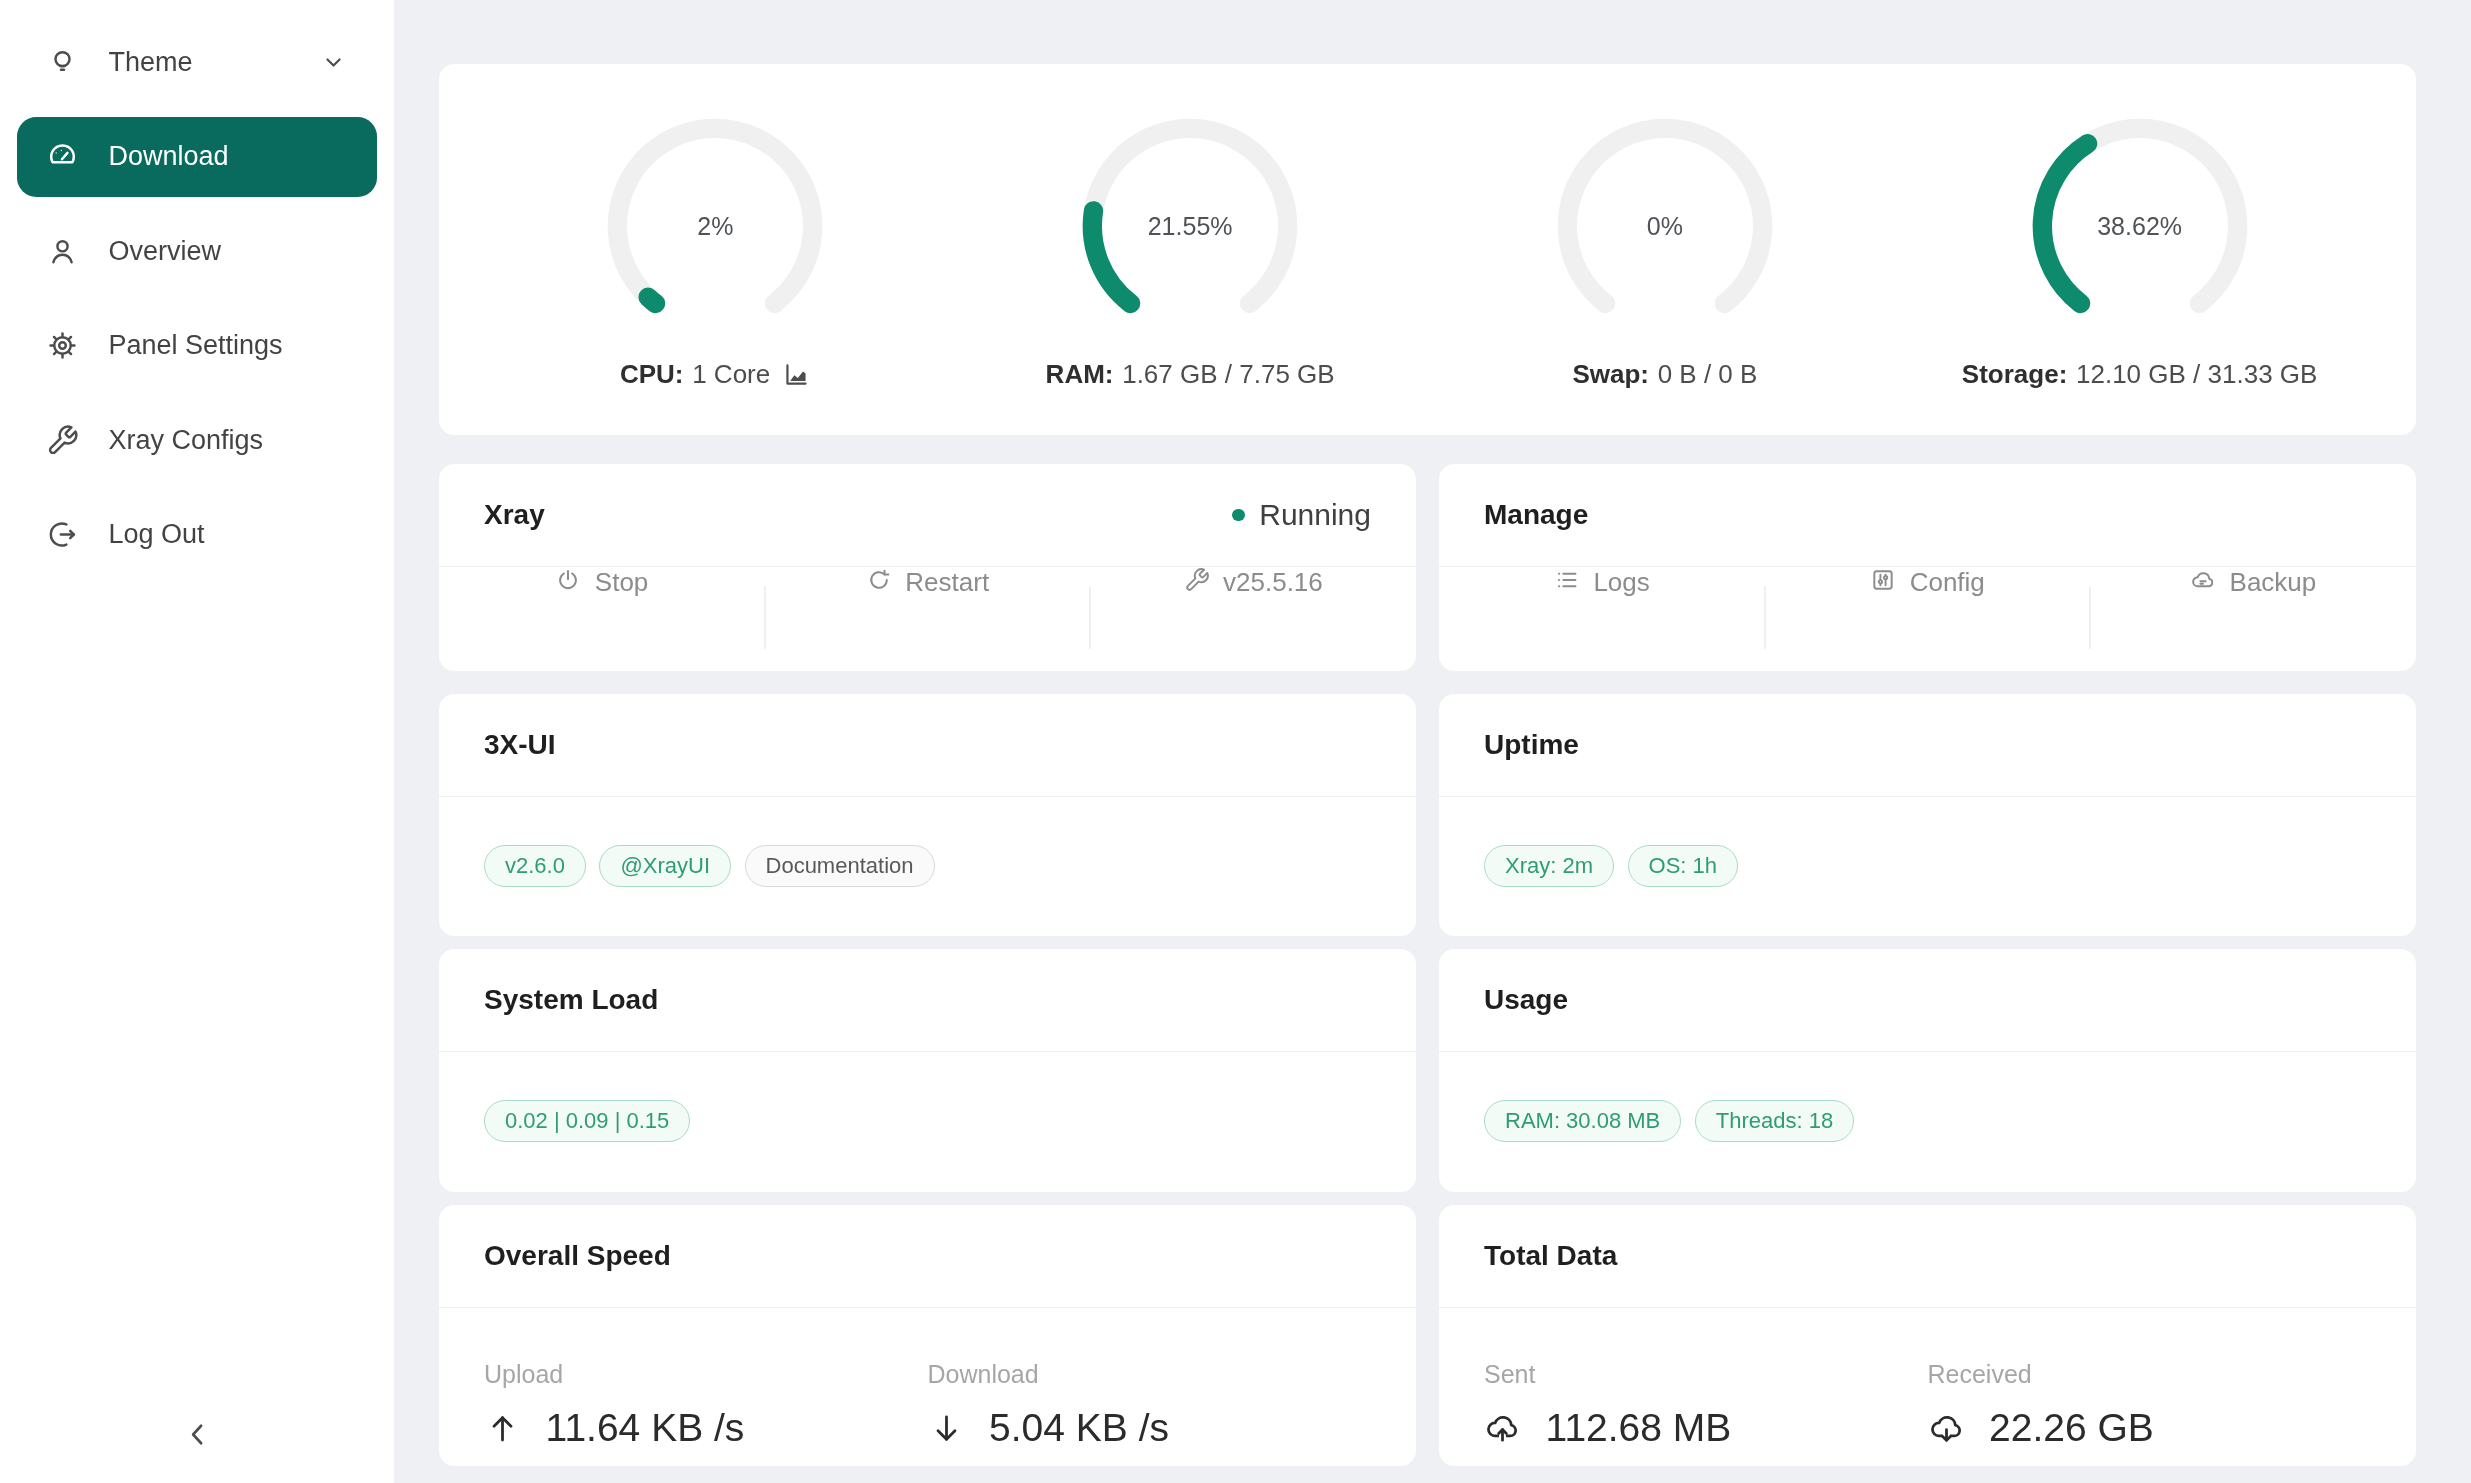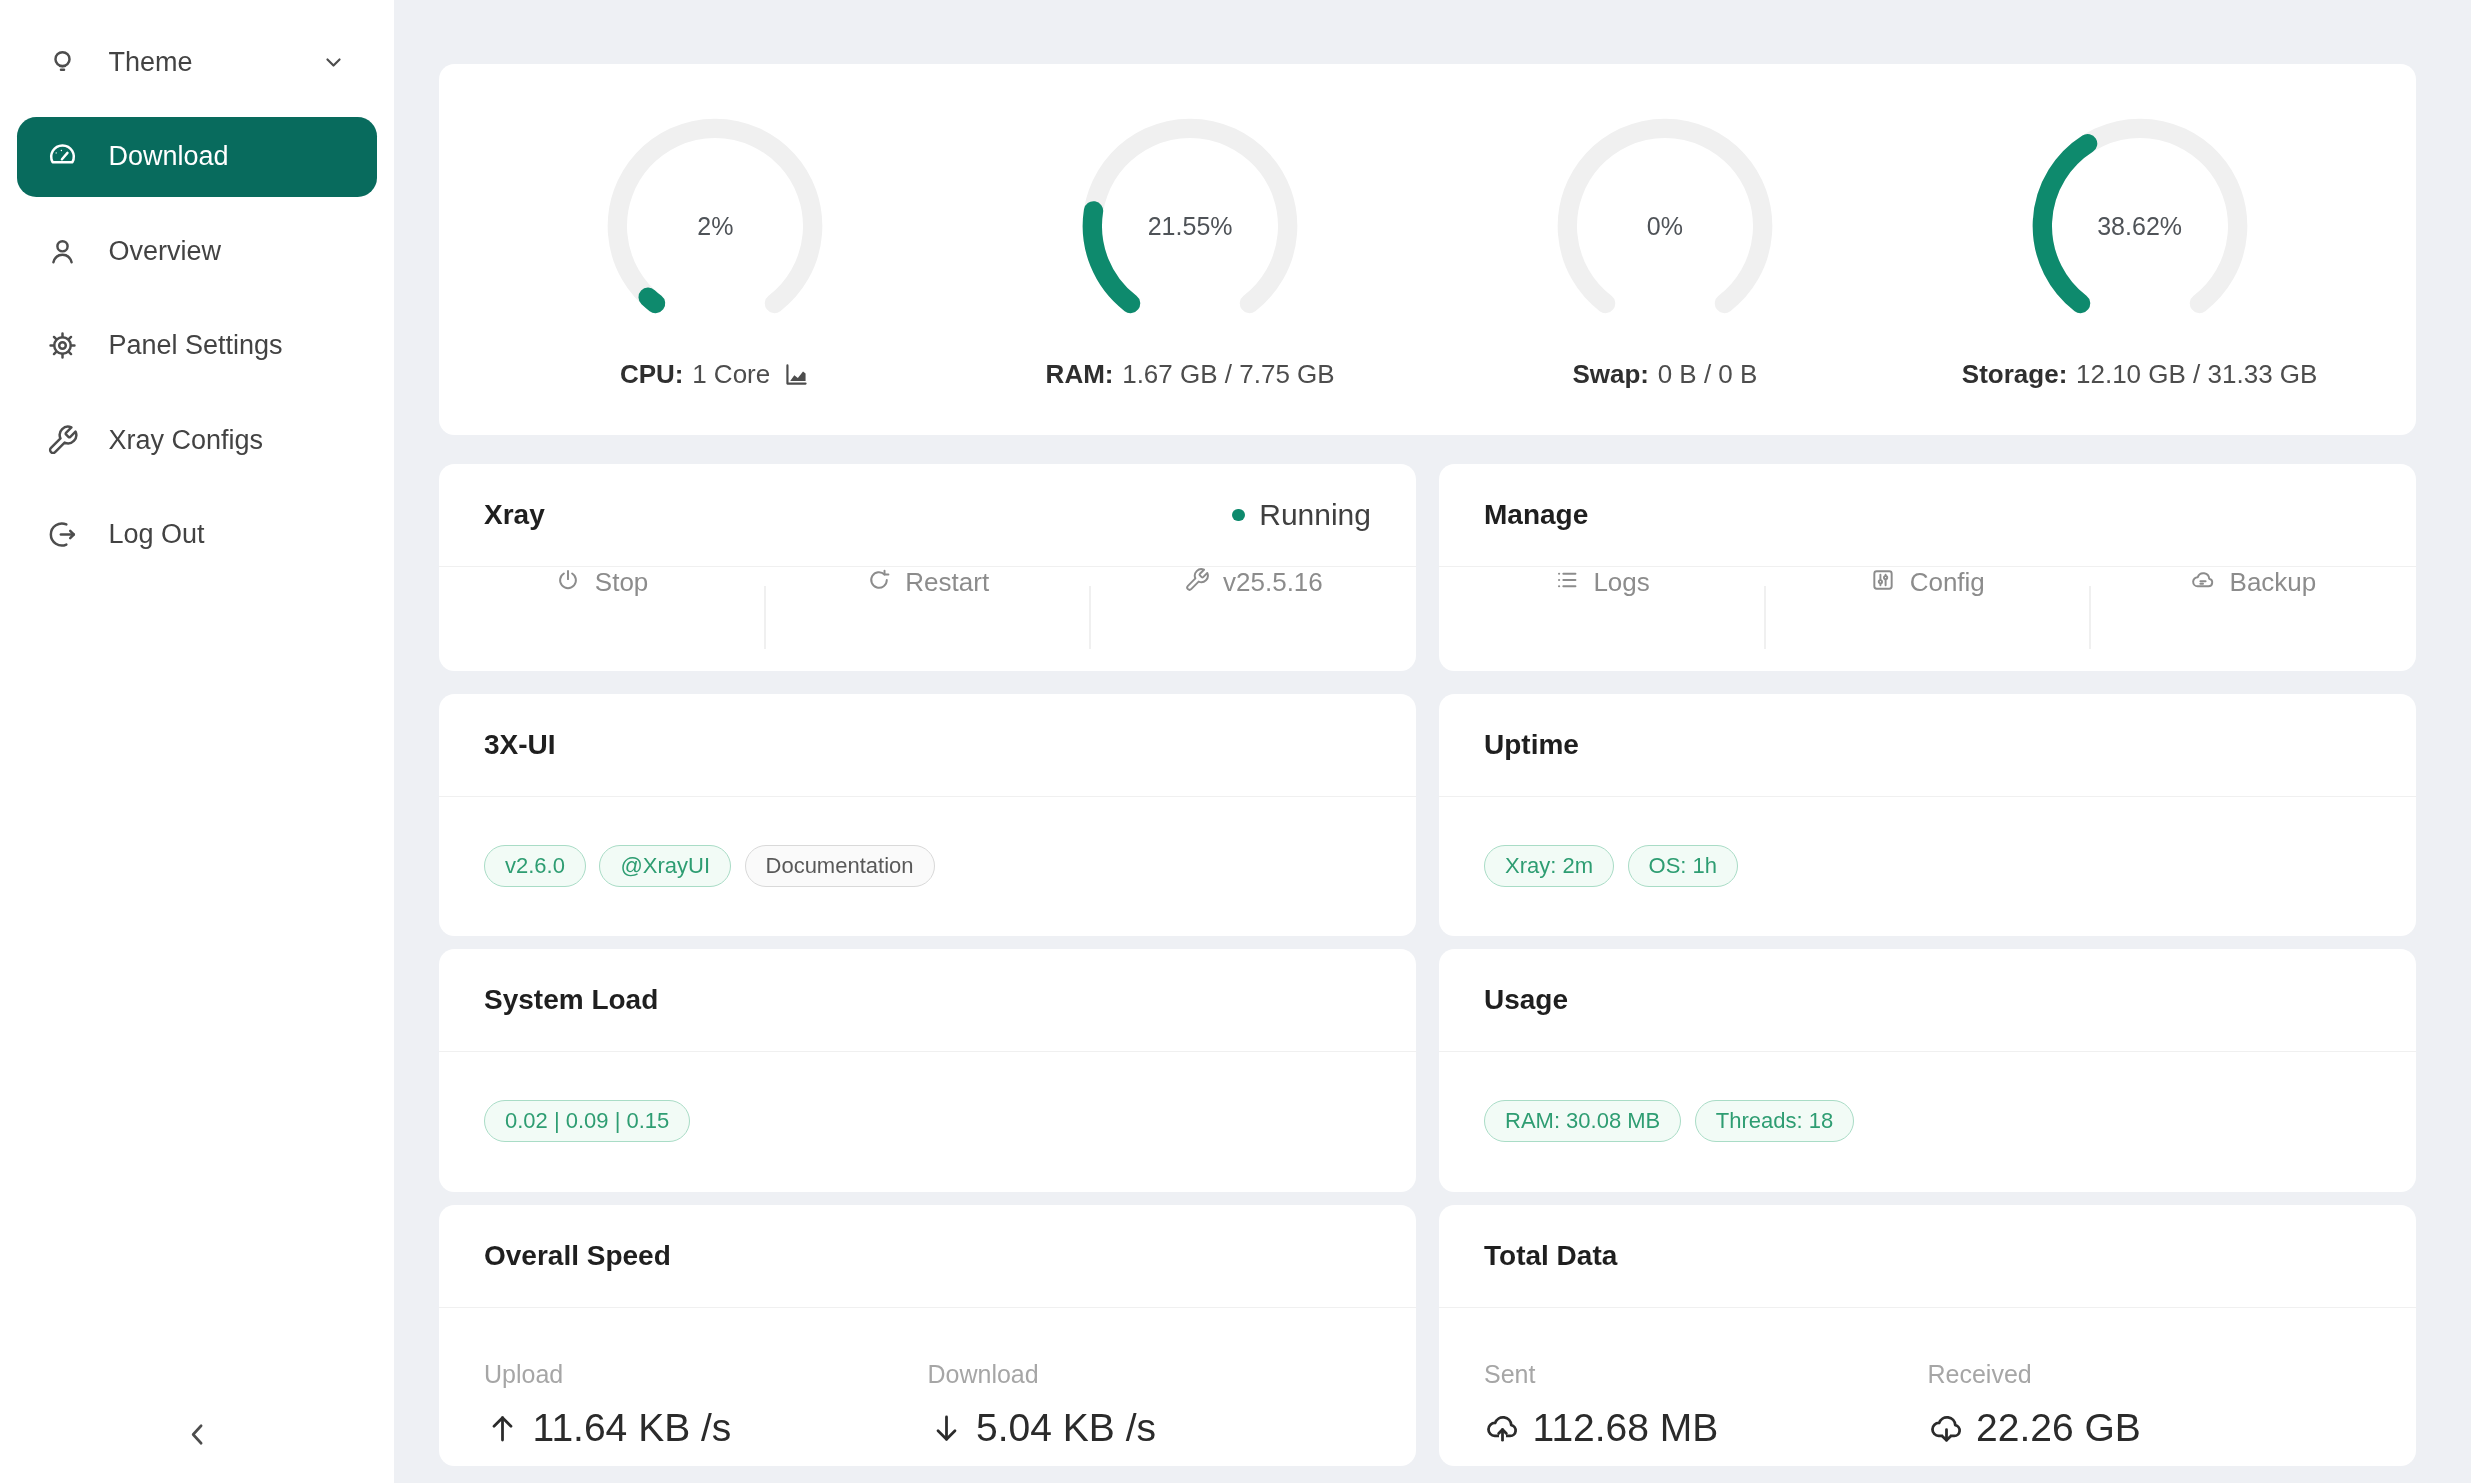--- a/index.html
+++ b/index.html
@@ -88,21 +88,21 @@
     border-radius:21px; font-size:22px; border:1.9px solid; margin-right:13.5px; white-space:nowrap;
   }
   .tag.green { color:#2e9d72; border-color:#a9dcc6; background:#f2fbf6; }
   .tag.gray  { color:#595959; border-color:#d9d9d9; background:#fafafa; }
 
   
   .stats { display:flex; padding-top:52px; }
   .stat { width:50%; }
   .stat.first { padding-left:45px; }
   .stat-label { font-size:25px; color:#a6a6a6; margin-bottom:17.4px; }
-  .stat-value { font-size:39px; color:#2b2b2b; display:flex; align-items:center; }
+  .stat-value { font-size:39px; color:#2b2b2b; display:flex; align-items:center;gap:13px; }
   .stat-value .sv-ic { width:37px; height:37px; margin-right:11.6px; flex:none; }
 
   .ic { fill:none; stroke:currentColor; stroke-width:1.8; stroke-linecap:round; stroke-linejoin:round; }
 </style>
 </head>
 <body>
 
 <div class="app">
 
   <aside class="sidebar">

